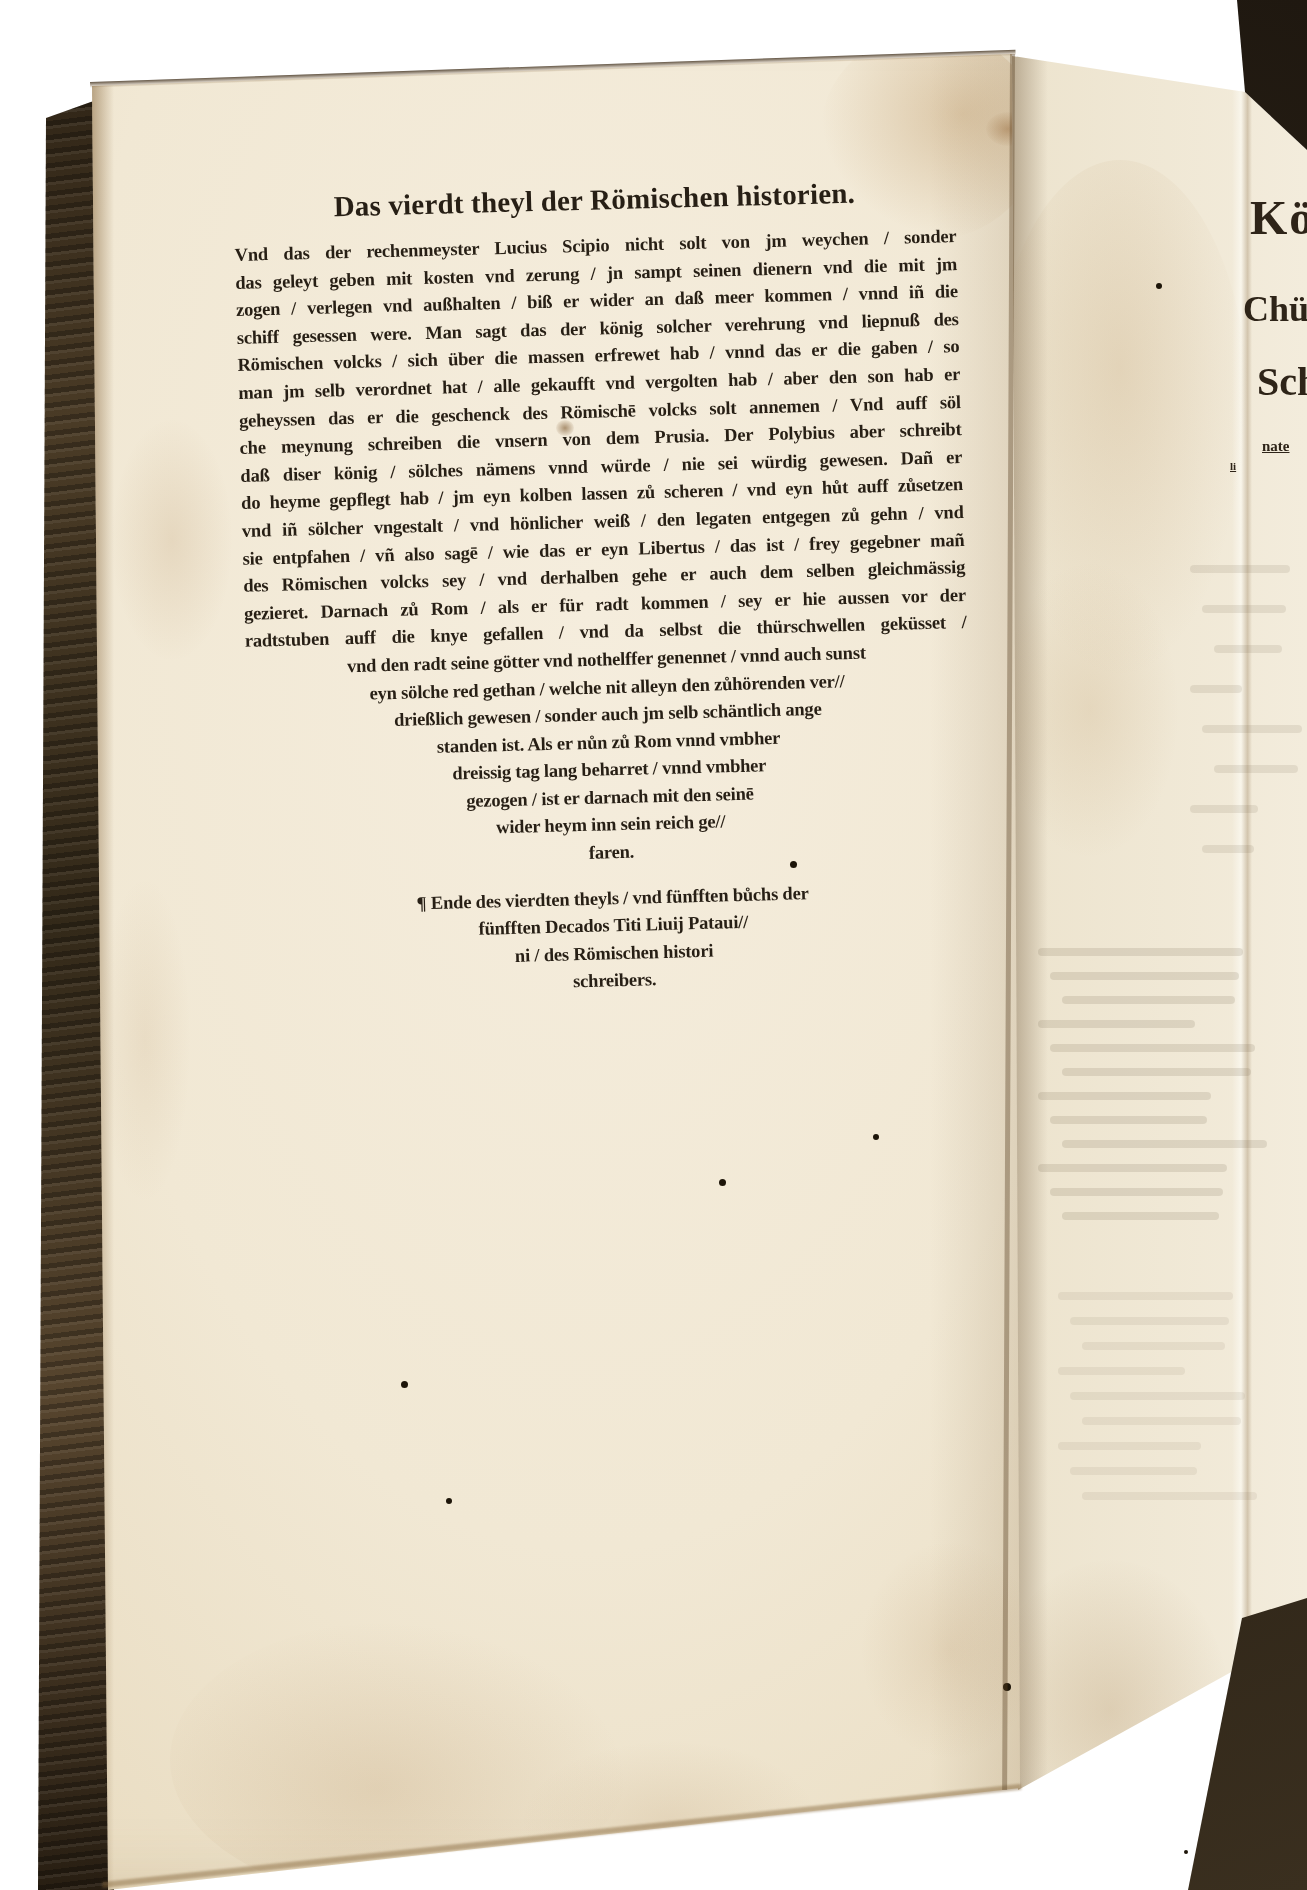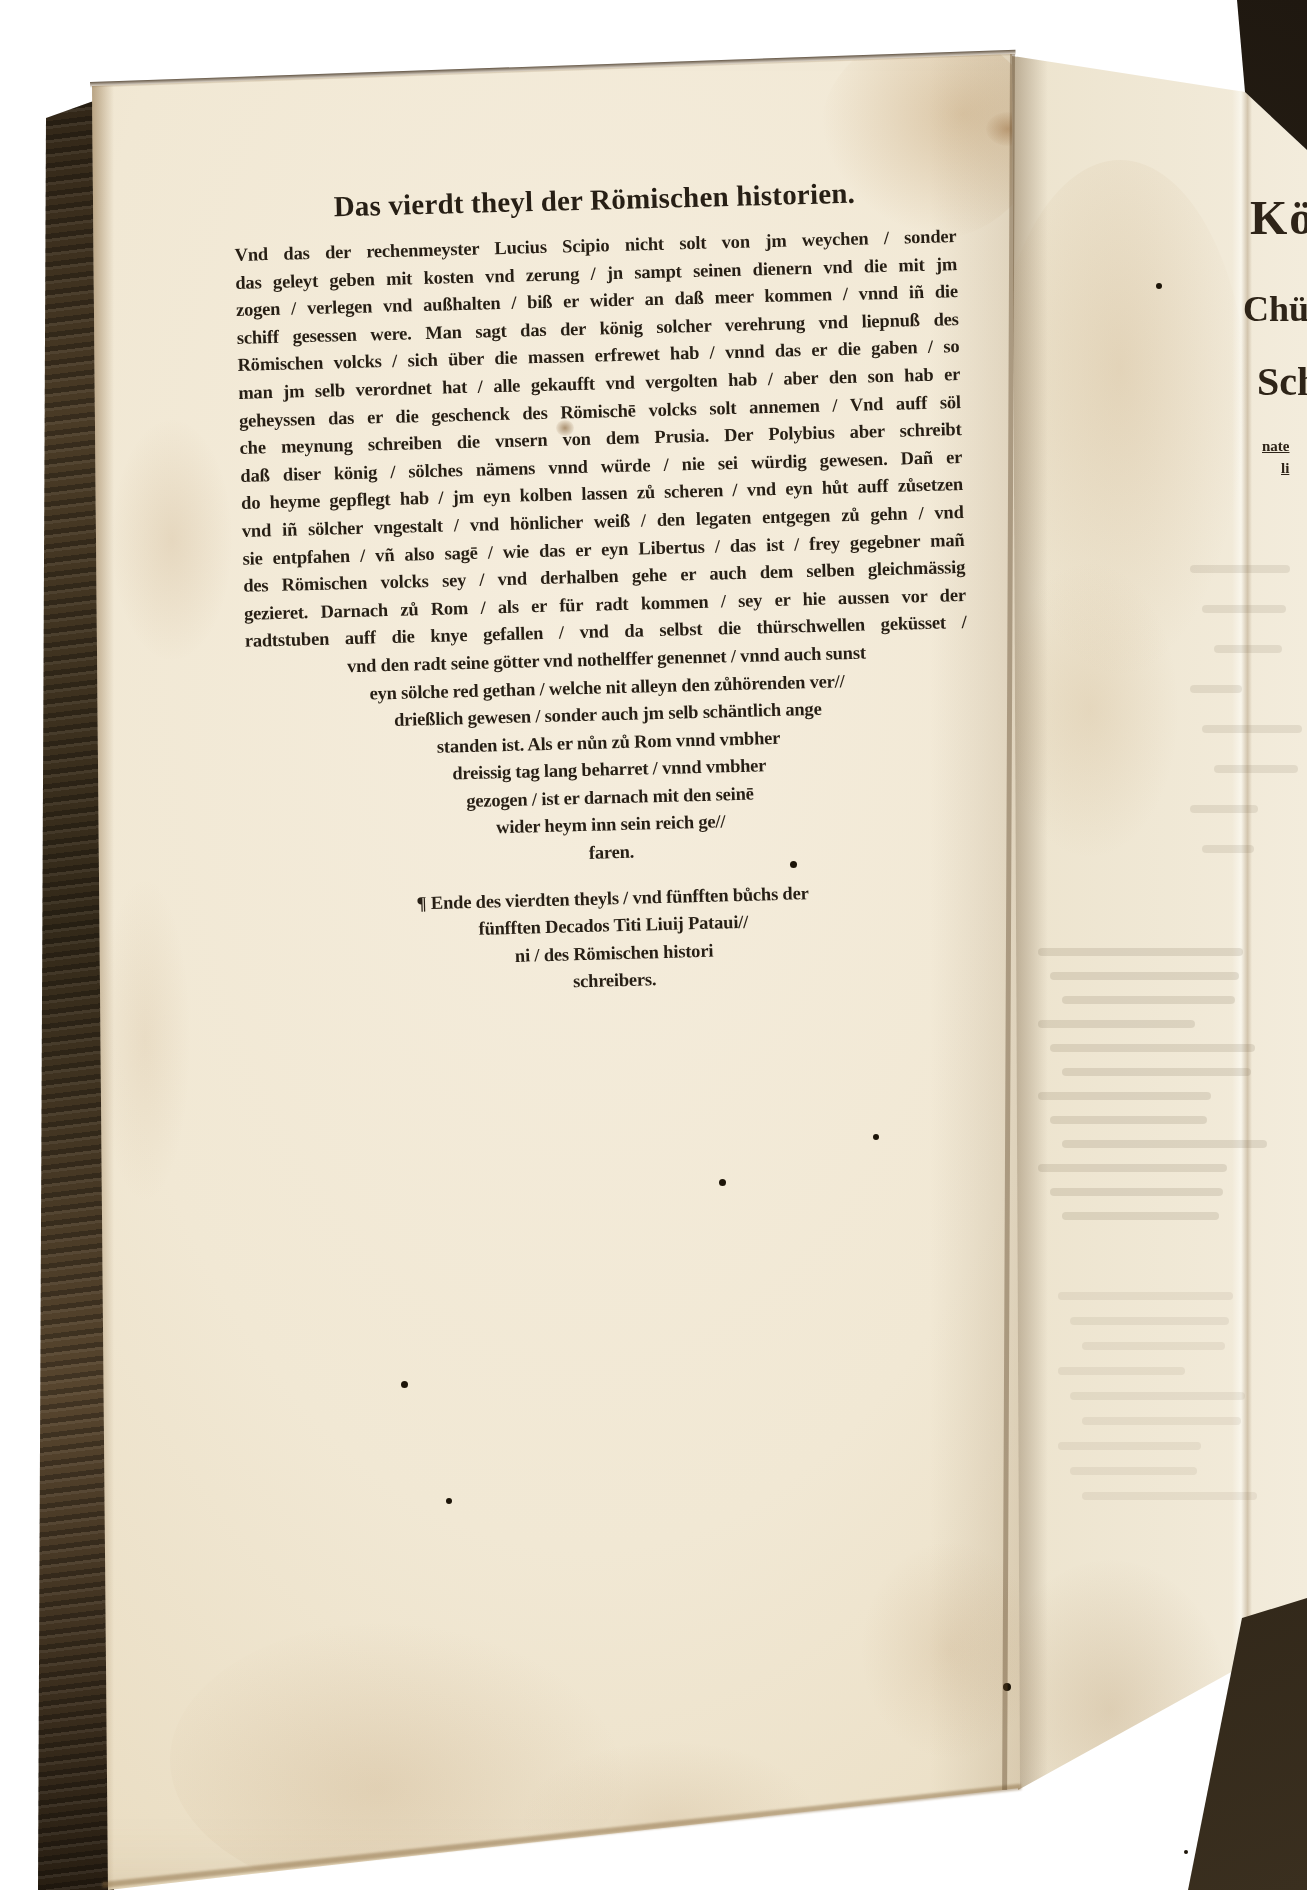--- a/index.html
+++ b/index.html
@@ -52,21 +52,21 @@
     text-align:center;white-space:nowrap;
   }
   #colophon{margin-top:18px;}
   
   #fragments{position:absolute;inset:0;pointer-events:none;color:#2e2418;}
   .frag{position:absolute;font-weight:700;white-space:nowrap;}
   .frag:nth-child(1){left:1250px;top:190px;font-size:48px;letter-spacing:2px;}
   .frag:nth-child(2){left:1243px;top:288px;font-size:36px;}
   .frag:nth-child(3){left:1257px;top:358px;font-size:40px;}
   .frag:nth-child(4){left:1262px;top:438px;font-size:15px;text-decoration:underline;}
-  .frag:nth-child(5){left:1281px;top:460px;font-size:15px;text-decoration:underline;}
+  .frag:nth-child(5){left:1230px;top:460px;font-size:11px;text-decoration:underline;}
   
   .stain{position:absolute;border-radius:50%;pointer-events:none;}
   .wormhole{position:absolute;border-radius:50%;background:#1d1509;pointer-events:none;}
   .ghostbar{position:absolute;border-radius:4px;background:#6b5c44;filter:blur(.6px);pointer-events:none;}
 </style>
 </head>
 <body>
 
 <div id="photo">
 

